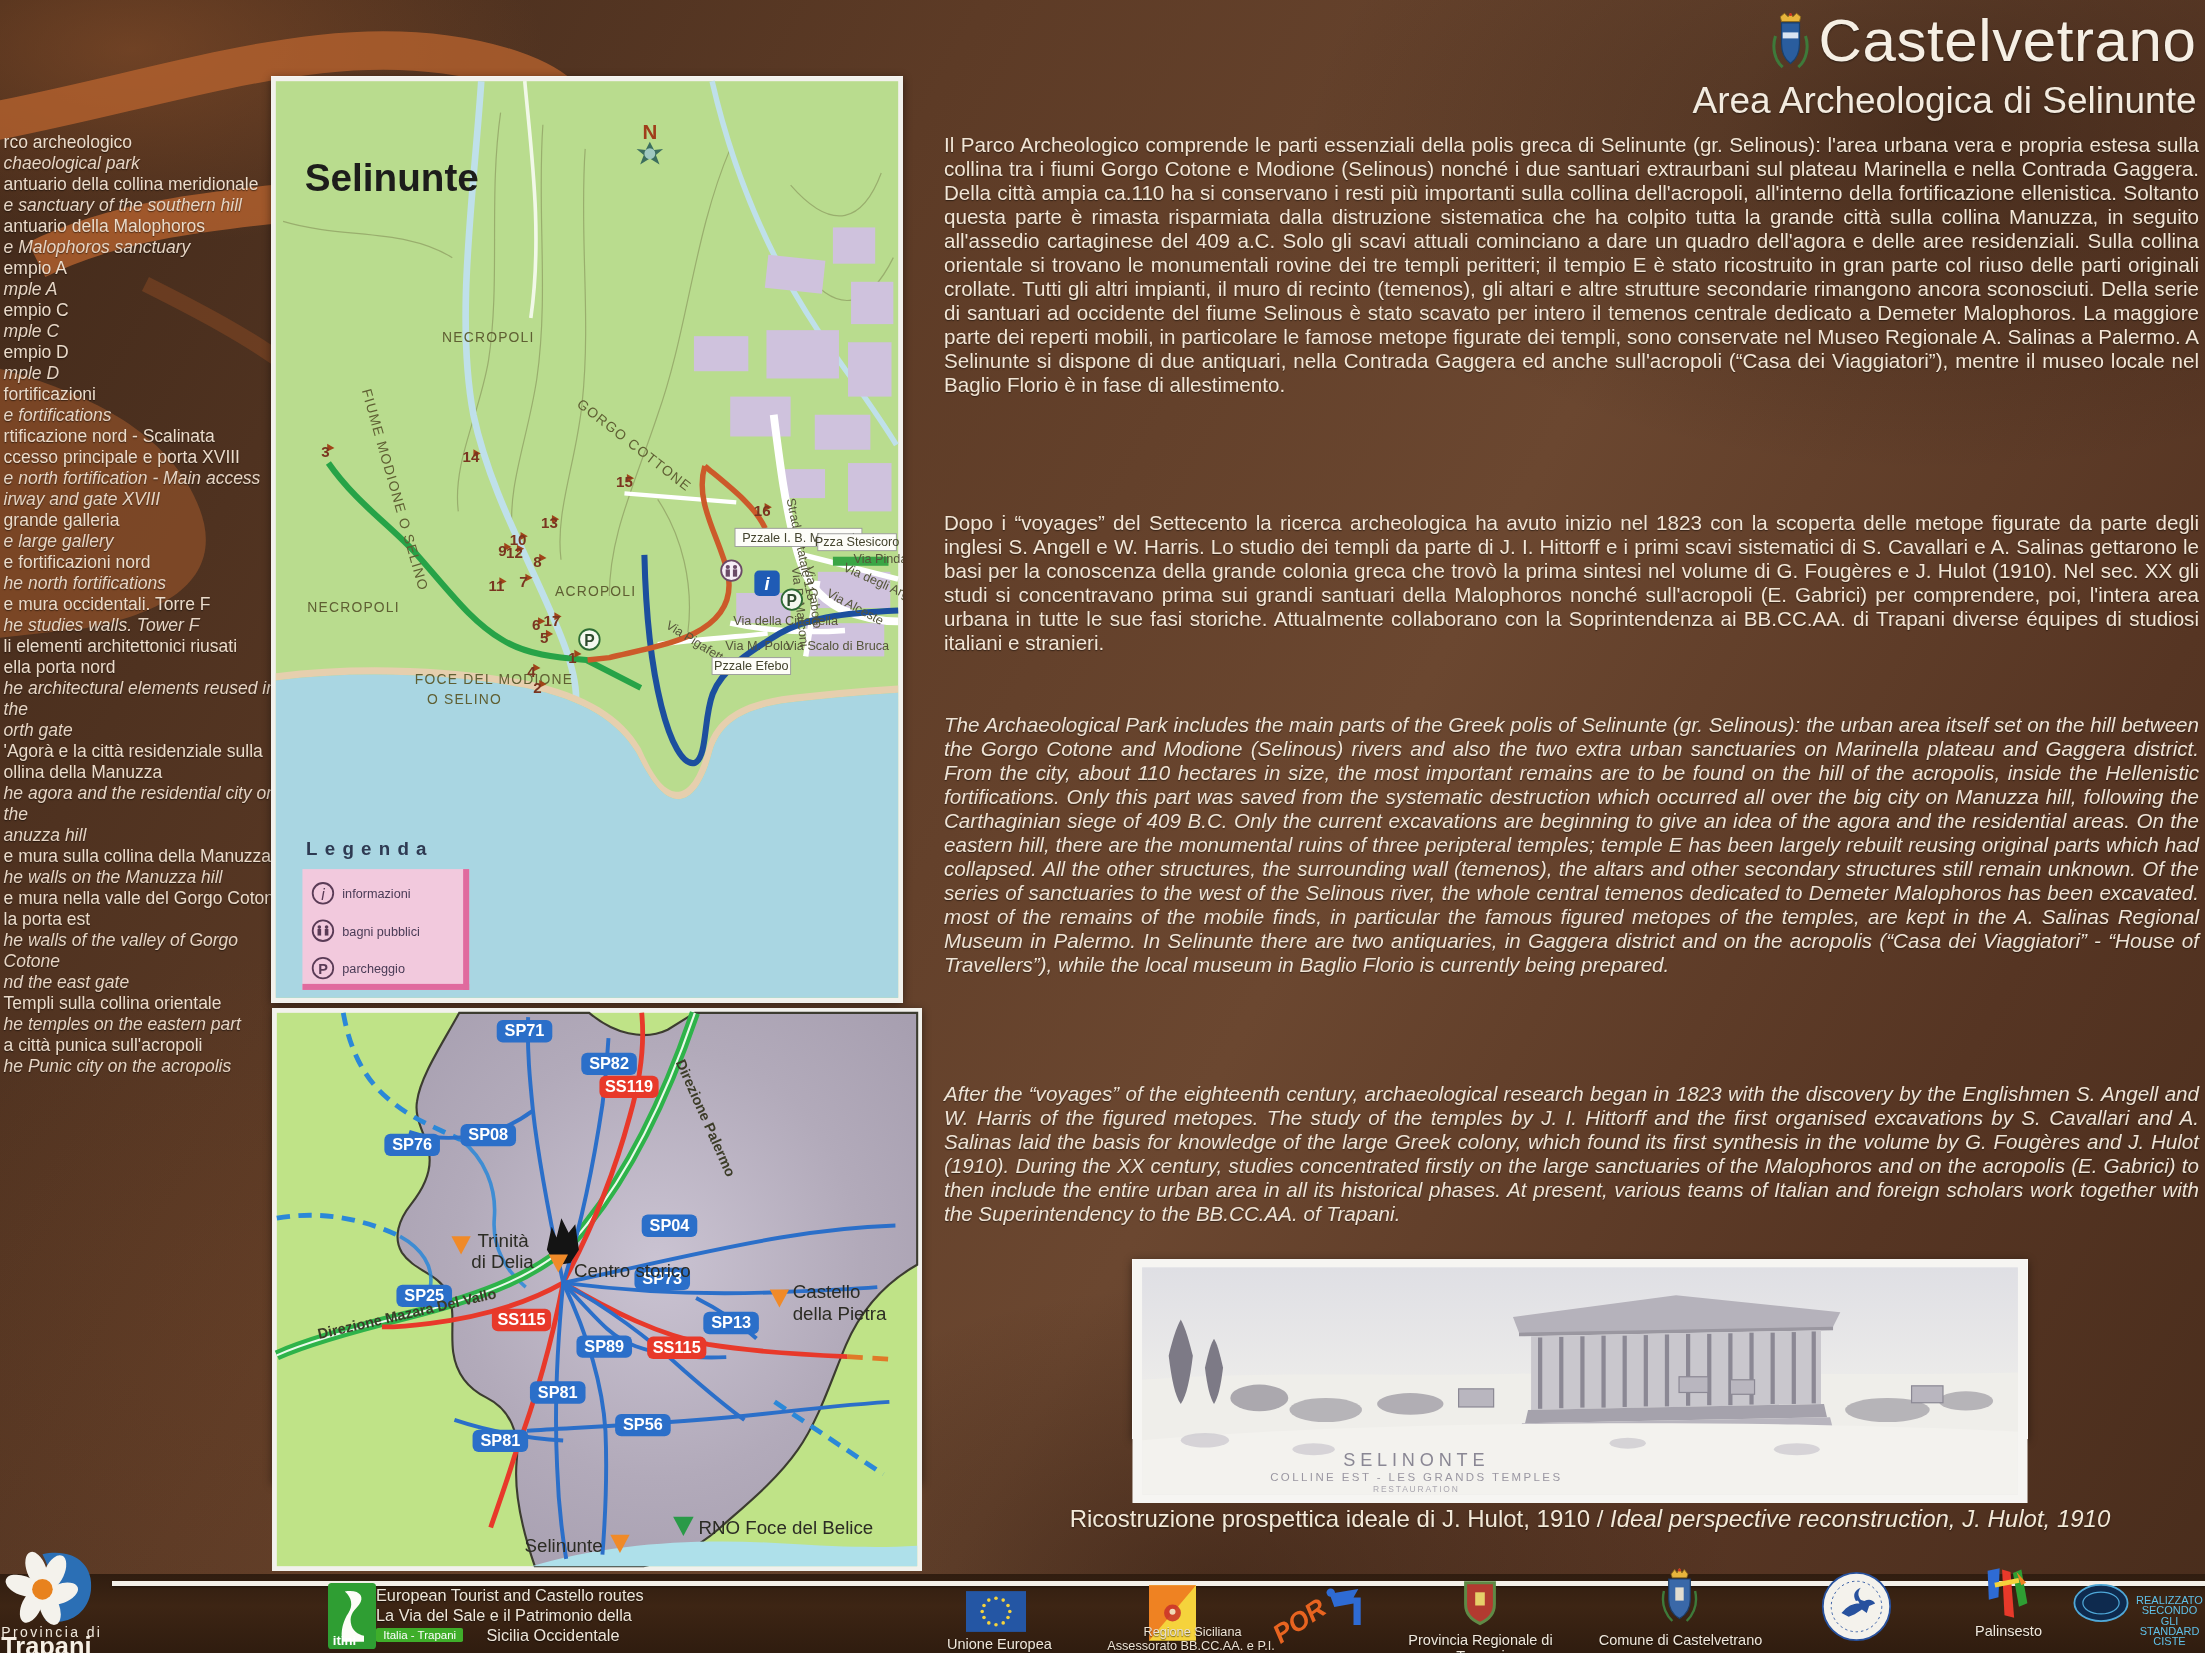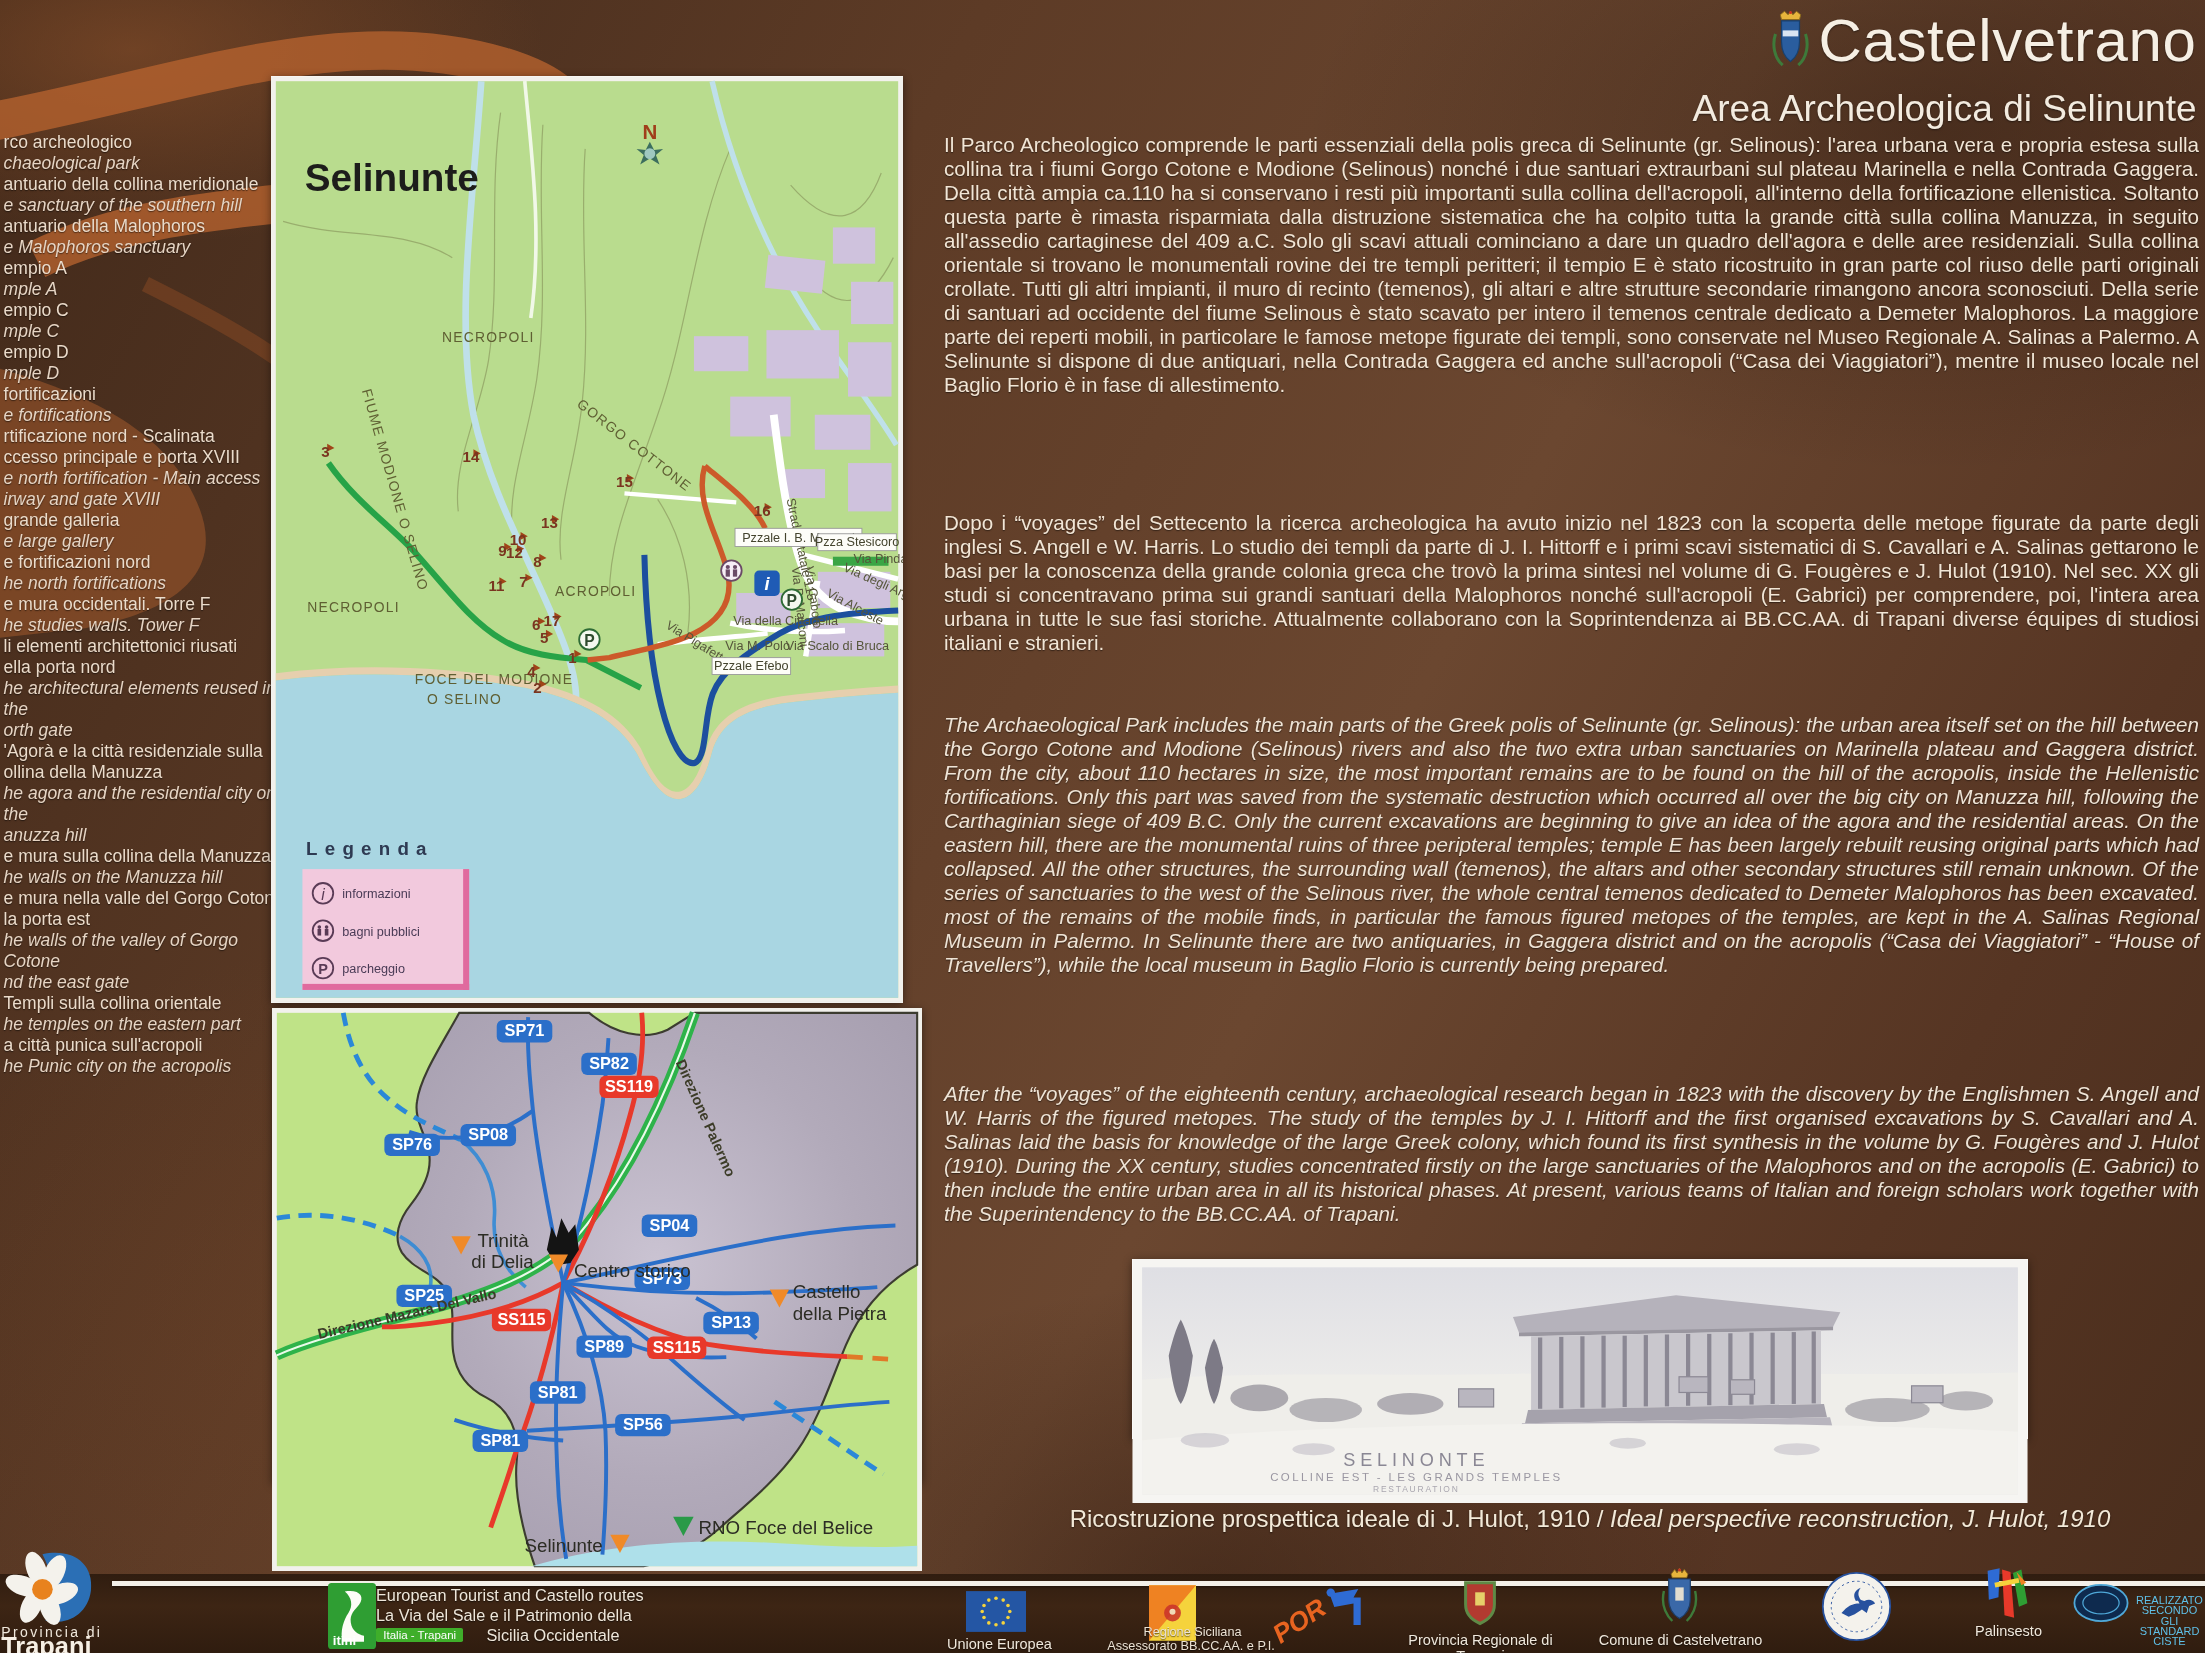--- a/index.html
+++ b/index.html
@@ -13,23 +13,23 @@
       linear-gradient(118deg,#41291a 0%,#5d3b26 32%,#6b4730 58%,#563523 82%,#492d1c 100%);}
   .abs{position:absolute;}
   .shadowed{text-shadow:0 1.2px 1.8px rgba(0,0,0,.5);}
   
   #sidebar{left:3.6px;top:132px;width:284px;}
   .sbitem{margin:0;}
   .sbline{font-size:17.5px;line-height:21px;color:#ecdccb;white-space:pre-line;text-shadow:0 0.6px 1.2px rgba(0,0,0,.55);}
   .sb-en{font-style:italic;color:#e7d5c4;}
   
   #titleblock{right:8.5px;top:8.5px;text-align:right;}
-  .brandrow{display:flex;align-items:center;justify-content:flex-end;gap:6px;}
+  .brandrow{display:flex;align-items:flex-end;justify-content:flex-end;gap:6px;}
   .brand{font-size:60px;line-height:63px;color:#f6efe4;letter-spacing:0.6px;}
-  .sub{font-size:37px;line-height:40px;color:#f3ebdf;margin-top:17px;}
+  .sub{font-size:37px;line-height:40px;color:#f3ebdf;margin-top:9px;}
   
   .para{width:1255px;left:944px;font-size:20.6px;line-height:24px;color:#f2e6d6;text-align:justify;text-shadow:0 0.6px 1.2px rgba(0,0,0,.5);}
   .para.en{font-style:italic;color:#efe4d6;}
   
   .mapsheet{background:#fff;box-shadow:0 2.4px 8.5px rgba(0,0,0,.45);}
   
   #footerband{left:0;top:1574px;width:2205px;height:80px;background:linear-gradient(#301d10,#3d2514 40%,#2f1c0f);}
   #footline{left:112px;top:1581px;width:2093px;height:5.4px;background:#f3efe8;box-shadow:0 1.2px 2.4px rgba(0,0,0,.4);}
   .flbl{font-size:14.5px;color:#f0e8dc;text-shadow:0 0.6px 1.2px rgba(0,0,0,.6);}
   .fsm{font-size:12.7px;color:#ece2d4;text-shadow:0 0.6px 1.2px rgba(0,0,0,.6);}

